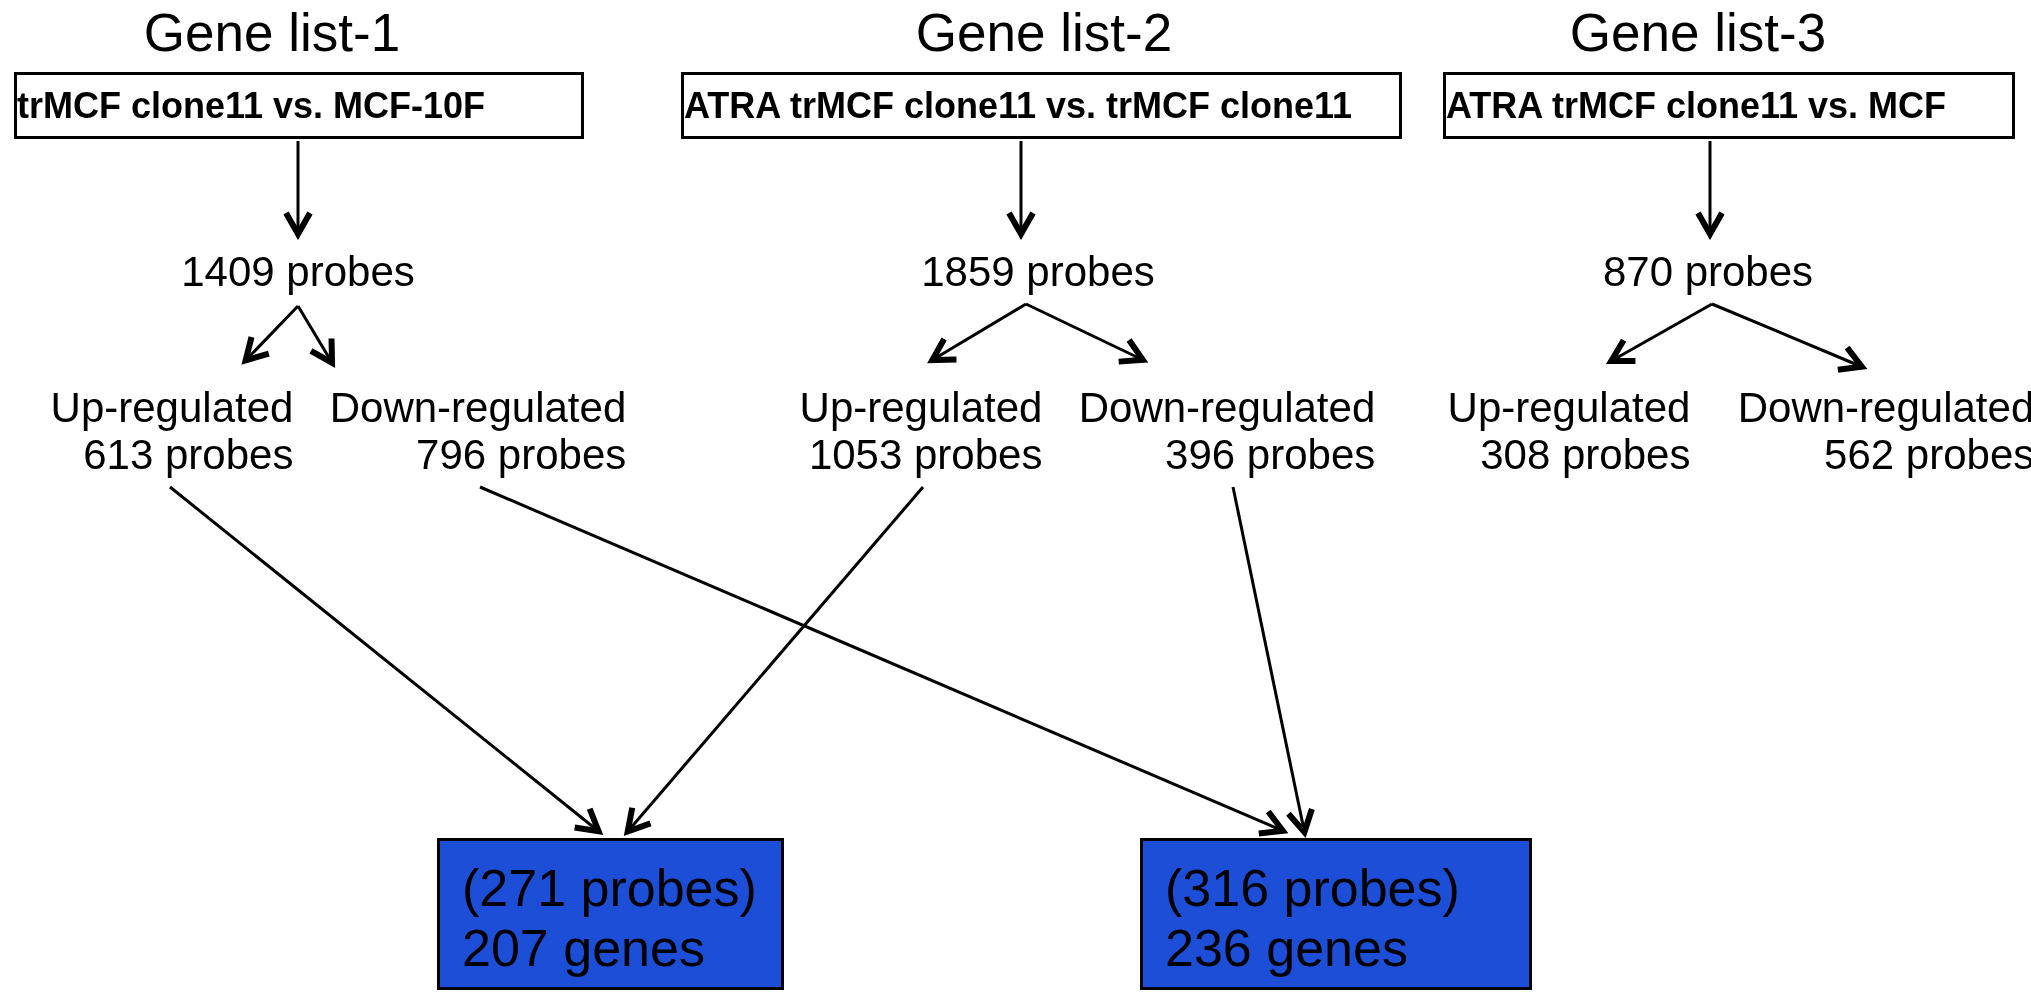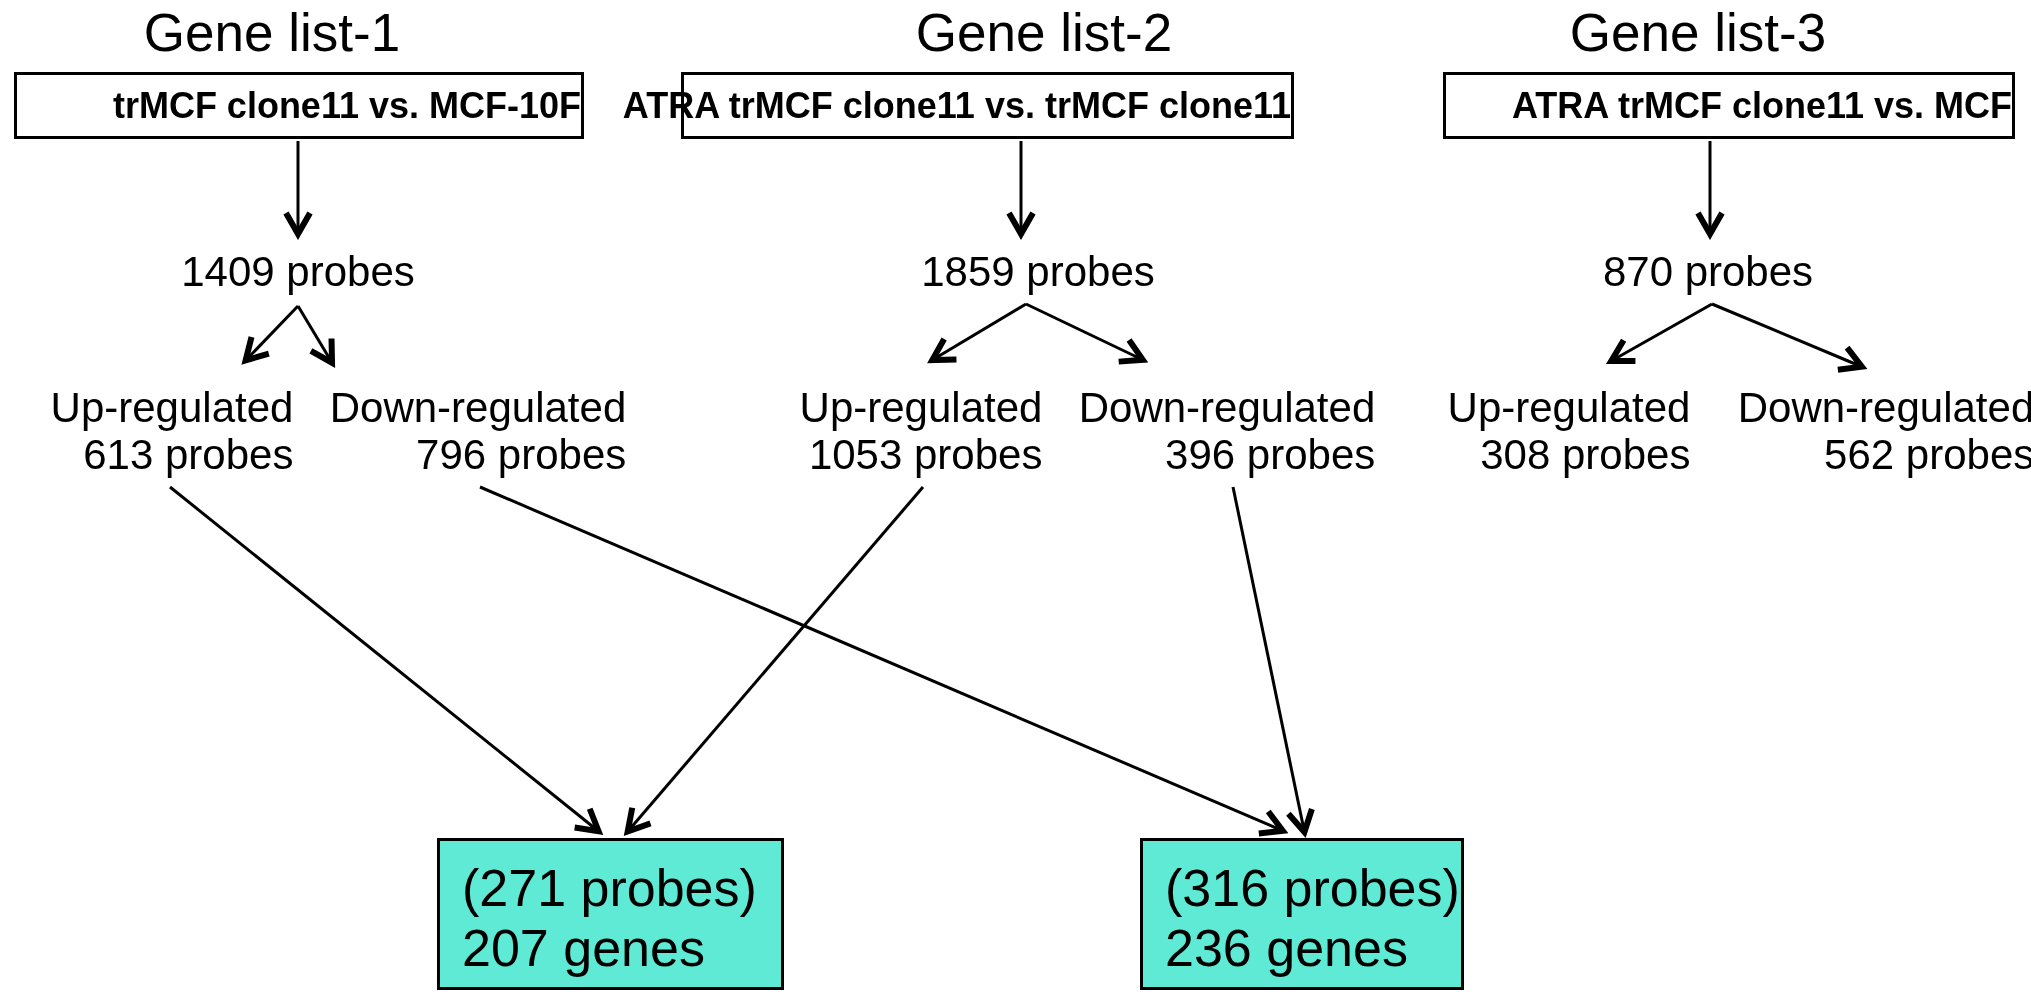--- a/index.html
+++ b/index.html
@@ -14,38 +14,38 @@
   }
   .layer{position:absolute;left:0;top:0;}
   .ln{stroke:#000000;stroke-width:3;fill:none;}
   .title{
     position:absolute;top:4px;transform:translateX(-50%);
     font-size:53px;line-height:1.1;white-space:nowrap;
   }
   .cmp{
     position:absolute;top:72px;height:67px;
     border:3px solid #000000;box-sizing:border-box;
-    display:flex;align-items:center;justify-content:flex-end;
+    display:flex;align-items:center;justify-content:flex-start;
     font-weight:bold;font-size:36px;white-space:nowrap;
     background:#ffffff;
   }
   .probes{
     position:absolute;top:248px;transform:translateX(-50%);
     font-size:42px;white-space:nowrap;
   }
   .reg{
     position:absolute;top:384px;transform:translateX(-50%);
     font-size:42px;line-height:47px;text-align:right;white-space:nowrap;
   }
   .overlap{
     position:absolute;top:838px;height:152px;
     border:3px solid #000000;box-sizing:border-box;
     font-size:52px;line-height:60px;
     padding:17px 0 0 22px;white-space:nowrap;
-    background:#5eead4;
+    background:#1d4ed8;
   }
 </style>
 </head>
 <body>
 
 <div class="canvas">
 
   <svg class="layer" width="2031" height="1004" viewBox="0 0 2031 1004">
     <defs>
       <marker id="ah" viewBox="0 0 34 34" refX="26" refY="17" markerWidth="34" markerHeight="34" markerUnits="userSpaceOnUse" orient="auto">
@@ -78,21 +78,21 @@
   <div class="reg" style="left:172px">
     <div>Up-regulated</div>
     <div>613 probes</div>
   </div>
   <div class="reg" style="left:478px">
     <div>Down-regulated</div>
     <div>796 probes</div>
   </div>
 
   <div class="title" style="left:1044px">Gene list-2</div>
-  <div class="cmp" style="left:681px;width:613px">
+  <div class="cmp" style="left:681px;width:721px">
     <span>ATRA trMCF clone11 vs. trMCF clone11</span>
   </div>
   <div class="probes" style="left:1038px">1859 probes</div>
   <div class="reg" style="left:921px">
     <div>Up-regulated</div>
     <div>1053 probes</div>
   </div>
   <div class="reg" style="left:1227px">
     <div>Down-regulated</div>
     <div>396 probes</div>
@@ -109,18 +109,18 @@
   </div>
   <div class="reg" style="left:1886px">
     <div>Down-regulated</div>
     <div>562 probes</div>
   </div>
 
   <div class="overlap" style="left:437px;width:347px">
     <div>(271 probes)</div>
     <div>207 genes</div>
   </div>
-  <div class="overlap" style="left:1140px;width:324px">
+  <div class="overlap" style="left:1140px;width:392px">
     <div>(316 probes)</div>
     <div>236 genes</div>
   </div>
 
 </div>
 
 </body></html>

